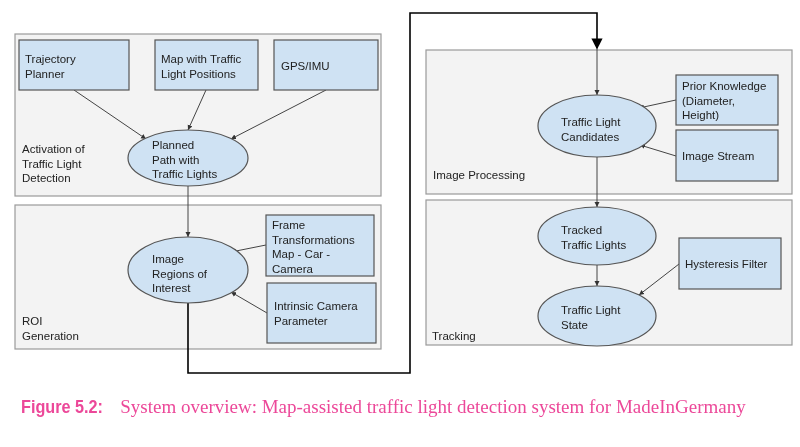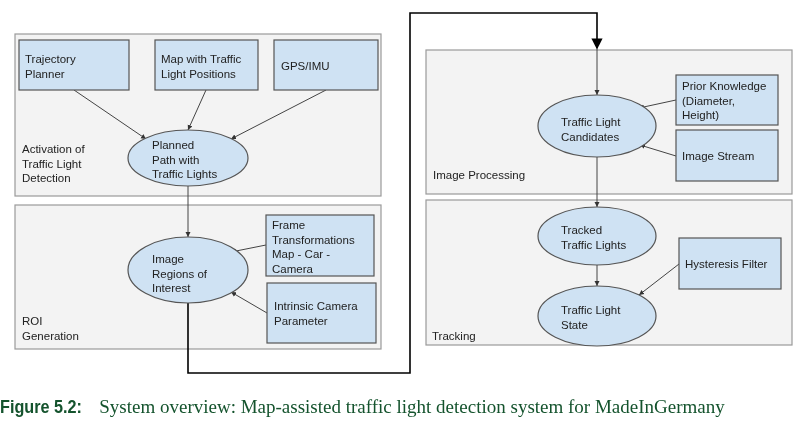--- a/index.html
+++ b/index.html
@@ -4,22 +4,22 @@
 <style>
   html, body { margin: 0; padding: 0; background: #ffffff; }
   body { width: 800px; height: 447px; position: relative; overflow: hidden; }
   #diagram { position: absolute; left: 0; top: 0; }
   .panel { fill: #f3f3f3; stroke: #9a9a9a; stroke-width: 1.2; }
   .box { fill: #cfe2f3; stroke: #555555; stroke-width: 1.2; }
   .ell { fill: #cfe2f3; stroke: #555555; stroke-width: 1.2; }
   .edge { stroke: #444444; stroke-width: 1; fill: none; }
   .conn { stroke: #000000; stroke-width: 1.6; fill: none; }
   .lbl { font-family: "Liberation Sans", sans-serif; font-size: 11.5px; fill: #222222; }
-  .caption { position: absolute; left: 0; top: 394px; width: 775px;
-             font-family: "Liberation Serif", serif; font-size: 19px; line-height: 25px; color: #14532d;
+  .caption { position: absolute; left: 21px; top: 394px; width: 775px;
+             font-family: "Liberation Serif", serif; font-size: 19px; line-height: 25px; color: #ec4899;
              text-align: justify; text-align-last: left; }
   .cap-head { font-family: "Liberation Sans", sans-serif; font-weight: bold; font-size: 18px; transform: scaleX(0.9); display: inline-block; transform-origin: left; margin-right: -6px; }
 </style>
 </head>
 <body>
 
 <svg id="diagram" width="800" height="390" viewBox="0 0 800 390">
   <defs>
     <marker id="ah" markerWidth="6" markerHeight="6" refX="5" refY="3" orient="auto">
       <path d="M0,0.5 L5,3 L0,5.5 Z" fill="#333"></path>

